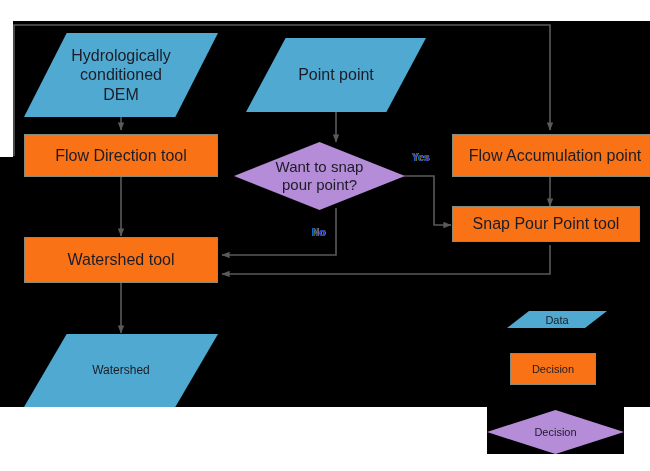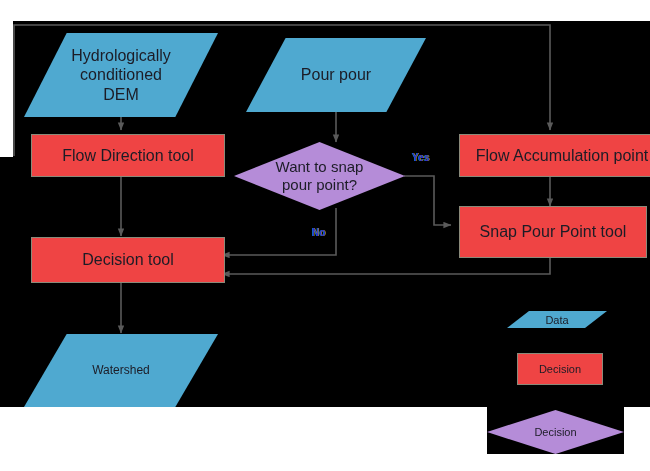--- a/index.html
+++ b/index.html
@@ -47,23 +47,22 @@
     white-space: pre-line;
   }
   
   .data-shape {
     background: #4fa9d0;
     -webkit-clip-path: polygon(22% 0%, 100% 0%, 78% 100%, 0% 100%);
     clip-path: polygon(22% 0%, 100% 0%, 78% 100%, 0% 100%);
   }
   
   .process-shape {
-    background: #ef4444;
+    background: #f97316;
     border: 1px solid #8a8a7a;
-    margin-left: 7px;
   }
   
   .decision-shape {
     background: #b58cd8;
     -webkit-clip-path: polygon(50% 0%, 100% 50%, 50% 100%, 0% 50%);
     clip-path: polygon(50% 0%, 100% 50%, 50% 100%, 0% 50%);
   }
   
   .branch-label {
     position: absolute;
@@ -123,42 +122,42 @@
     </g>
   </svg>
 
   <div class="node data-shape" style="left:24px; top:33px; width:194px; height:84px; font-size:16px;">
     <span class="lbl">Hydrologically
 conditioned
 DEM</span>
   </div>
 
   <div class="node data-shape" style="left:246px; top:38px; width:180px; height:74px; font-size:16px;">
-    <span class="lbl">Pour pour</span>
+    <span class="lbl">Point point</span>
   </div>
 
   <div class="node process-shape" style="left:24px; top:134px; width:194px; height:43px; font-size:16px;">
     <span class="lbl">Flow Direction tool</span>
   </div>
 
   <div class="node process-shape" style="left:452px; top:134px; width:206px; height:43px; font-size:16px;">
     <span class="lbl">Flow Accumulation point</span>
   </div>
 
   <div class="node decision-shape" style="left:234px; top:142px; width:171px; height:68px; font-size:15px;">
     <span class="lbl">Want to snap
 pour point?</span>
   </div>
 
-  <div class="node process-shape" style="left:452px; top:206px; width:188px; height:52px; font-size:16px;">
+  <div class="node process-shape" style="left:452px; top:206px; width:188px; height:36px; font-size:16px;">
     <span class="lbl">Snap Pour Point tool</span>
   </div>
 
   <div class="node process-shape" style="left:24px; top:237px; width:194px; height:46px; font-size:16px;">
-    <span class="lbl">Decision tool</span>
+    <span class="lbl">Watershed tool</span>
   </div>
 
   <div class="node data-shape" style="left:24px; top:334px; width:194px; height:73px; font-size:12px;">
     <span class="lbl">Watershed</span>
   </div>
 
   <div class="branch-label" style="left:412px; top:152px;">Yes</div>
   <div class="branch-label" style="left:312px; top:227px;">No</div>
 
   <div class="legend-item data-shape" style="left:507px; top:311px; width:100px; height:17px;">

